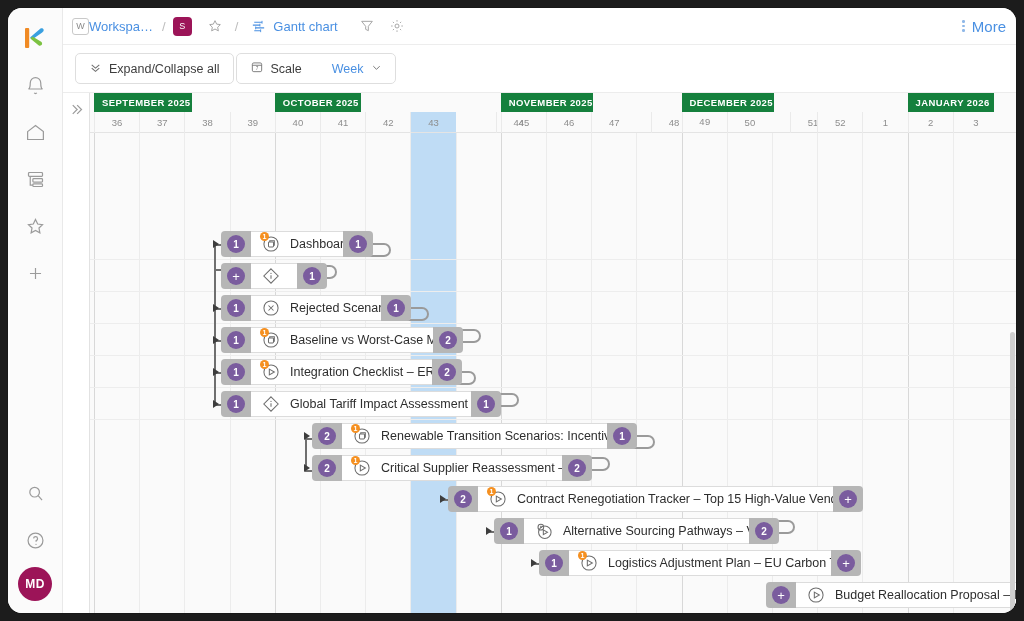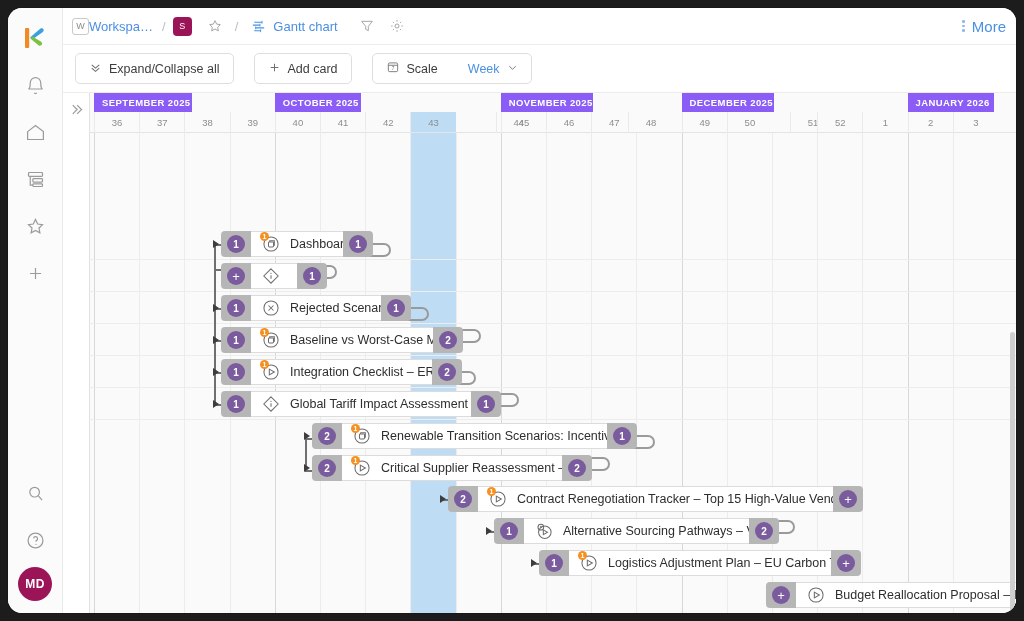--- a/index.html
+++ b/index.html
@@ -36,36 +36,36 @@
                 font-size:9px; display:flex; align-items:center; justify-content:center; }
   .board-title { font-size:13.5px; color:#2b2b2b; margin-left:8px; white-space:nowrap; }
   .ic-btn { width:26px; height:26px; display:flex; align-items:center; justify-content:center;
             color:#9a9a9a; cursor:pointer; }
   .grow { flex:1 1 auto; }
   .more-lbl { color:#4a90e2; font-size:15px; cursor:pointer; }
   .kebab { display:flex; flex-direction:column; gap:2px; margin-right:7px; cursor:pointer;}
   .kebab i { width:2.5px; height:2.5px; border-radius:50%; background:#8fb8e8; display:block; }
 
   
-  .toolbar { height:48px; flex:0 0 48px; display:flex; align-items:center; gap:20px;
+  .toolbar { height:48px; flex:0 0 48px; display:flex; align-items:center; gap:2px;
              padding:0 12px; background:#fff; border-bottom:1px solid #ececec; }
   .tbtn { height:31px; border:1px solid #dedede; border-radius:5px; background:#fff;
           display:flex; align-items:center; gap:7px; padding:0 13px; cursor:pointer;
           font-size:12.5px; color:#3d3d3d; white-space:nowrap; }
   .tbtn .accent { color:#4a90e2;margin-left:23px; }
 
   
   .gantt { flex:1 1 auto; position:relative; overflow:hidden; background:#fafafa; }
   .collapse-handle { position:absolute; left:0; top:0; width:27px; height:100%;
         background:#fff; border-right:1px solid #e2e2e2; z-index:6;
         display:flex; justify-content:center; padding-top:9px; color:#9d9d9d; cursor:pointer;}
   .scroller { position:absolute; left:27px; top:0; right:0; bottom:0; overflow:hidden; }
 
   .headband { position:absolute; left:0; top:0; height:19px; width:100%; z-index:4; }
-  .mlabel { position:absolute; top:0; height:19px; background:#8b5cf6; color:#fff;
+  .mlabel { position:absolute; top:0; height:19px; background:#15803d; color:#fff;
             font-size:9.5px; font-weight:bold; letter-spacing:.4px;
             display:flex; align-items:center; padding-left:8px; }
   .weekband { position:absolute; top:19px; height:21px; width:100%; z-index:3;
               border-bottom:1px solid #e4e4e4; }
   .wk { position:absolute; top:0; height:21px; font-size:9.5px; color:#8d8d8d;
         display:flex; align-items:center; justify-content:center;
         border-left:1px solid #eaeaea; }
   .today-col { position:absolute; top:19px; bottom:0; background:#bfdcf5; z-index:1; }
   .gline { position:absolute; top:40px; bottom:0; width:1px; background:#ececec; z-index:1; }
   .gline.month { background:#d8d8d8; }
@@ -202,28 +202,20 @@
     </div>
 
     <div class="toolbar">
       <div class="tbtn">
         <span>
           <svg width="13" height="13" viewBox="0 0 24 24" fill="none" stroke="#6f6f6f" stroke-width="2">
             <path d="M5 7 L12 13 L19 7 M5 13 L12 19 L19 13"></path>
           </svg>
         </span>
         <span>Expand/Collapse all</span>
-      </div>
-      <div class="tbtn">
-        <span>
-          <svg width="13" height="13" viewBox="0 0 24 24" fill="none" stroke="#6f6f6f" stroke-width="1.9">
-            <path d="M12 5 V19 M5 12 H19"></path>
-          </svg>
-        </span>
-        <span>Add card</span>
       </div>
       <div class="tbtn">
         <span>
           <svg width="14" height="14" viewBox="0 0 24 24" fill="none" stroke="#6f6f6f" stroke-width="1.5">
             <rect x="4" y="5" width="16" height="15" rx="2.5"></rect>
               <path d="M4 9 H20"></path>
             <text x="12" y="17.5" font-size="8" fill="#6f6f6f" stroke="none" text-anchor="middle" font-family="Liberation Sans">7</text>
           </svg>
         </span>
         <span>Scale</span>
@@ -289,22 +281,22 @@
             <div class="wk" style="left: 94.4px; width: 45.2px;">38</div>
             <div class="wk" style="left: 139.6px; width: 45.2px;">39</div>
             <div class="wk" style="left: 184.8px; width: 45.2px;">40</div>
             <div class="wk" style="left: 230px; width: 45.2px;">41</div>
             <div class="wk" style="left: 275.2px; width: 45.2px;">42</div>
             <div class="wk" style="left: 320.4px; width: 45.2px;">43</div>
             <div class="wk" style="left: 365.6px; width: 45.2px; margin-left: 40px;">44</div>
             <div class="wk" style="left: 410.8px; width: 45.2px;">45</div>
             <div class="wk" style="left: 456px; width: 45.2px;">46</div>
             <div class="wk" style="left: 501.2px; width: 45.2px;">47</div>
-            <div class="wk" style="left: 538px; width: 45.2px;">48</div>
-            <div class="wk" style="left: 591.6px; width: 45.2px;">49</div>
+            <div class="wk" style="left: 561px; width: 45.2px;">48</div>
+            <div class="wk" style="left: 591.6px; width: 45.2px; font-family: Liberation Mono, monospace;">49</div>
             <div class="wk" style="left: 636.8px; width: 45.2px;">50</div>
             <div class="wk" style="left: 700px; width: 45.2px;">51</div>
             <div class="wk" style="left: 727.2px; width: 45.2px;">52</div>
             <div class="wk" style="left: 772.4px; width: 45.2px;">1</div>
             <div class="wk" style="left: 817.6px; width: 45.2px;">2</div>
             <div class="wk" style="left: 862.8px; width: 45.2px;">3</div>
           </div>
         <div id="links">
             <div class="lnk v" style="left: 124px; top: 150px; width: 2px; height: 162px;"></div>
             <div class="lnk h" style="left: 124px; top: 151px; width: 9px; height: 2px;"></div>

